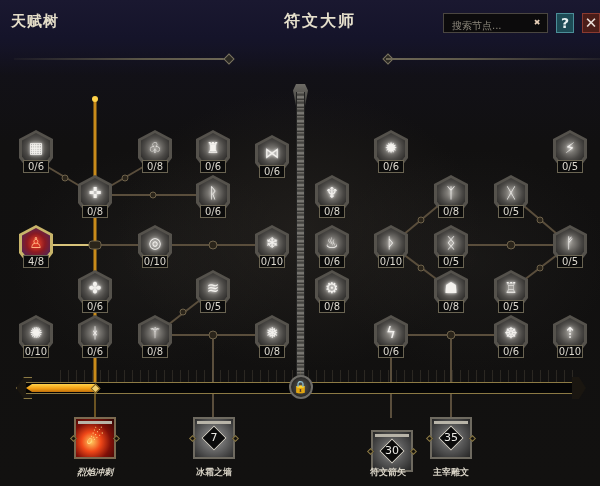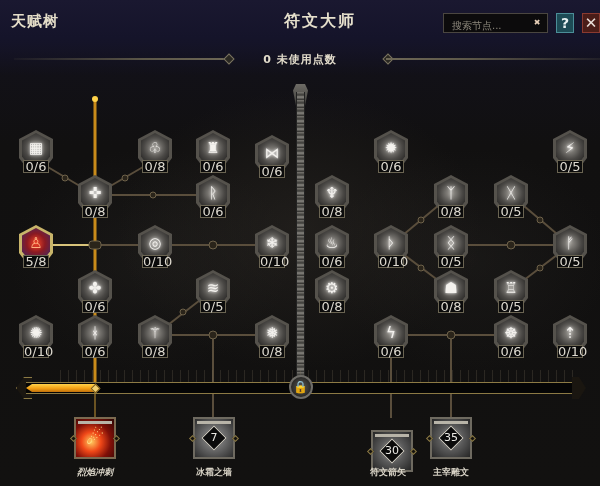--- a/index.html
+++ b/index.html
@@ -80,21 +80,21 @@
     background: radial-gradient(circle at 50% 50%, #9b9892 0%, #4a4845 55%, #1d1c1b 100%);
   }
   .node .glyph {
     position: absolute; left: 3px; top: 6px; width: 28px; height: 24px;
     text-align: center; font-size: 15px; line-height: 24px; color: #f4f2ee;
     text-shadow: 0 0 3px #ffffff;
   }
   .node .count {
     position: absolute; left: 4px; top: 30px; width: 26px; height: 13px;
     background: #0b0b0b; border: 1px solid #6a6452;
-    font-size: 13px; line-height: 11px; text-align: center; color: #dedad0;
+    font-size: 10px; line-height: 11px; text-align: center; color: #dedad0;
   }
   .node.active .hex { background: #c8b46a; }
   .node.active .hex-inner { background: radial-gradient(circle at 50% 50%, #e0402a 0%, #8a1a22 45%, #3a2a6a 100%); }
   .node.active .glyph { color: #ffb080; text-shadow: 0 0 4px #ff4020; }
   .chain {
     position: absolute; left: 296px; top: 92px; width: 9px; height: 285px;
     background: repeating-linear-gradient(180deg, #7a7872 0px, #3a3936 3px, #8a8882 5px, #2a2927 8px);
     border-left: 1px solid #222; border-right: 1px solid #222;
   }
   .chain-top {
@@ -164,21 +164,20 @@
 </head>
 <body>
 
 <div id="app">
 
   <div class="header">
     <div class="title-left">天赋树</div>
     <div class="title-center">符文大师</div>
     <div class="hdr-line l"></div>
     <div class="hdr-gem" style="left:225px;"></div>
-    <div class="points">0 未使用点数</div>
     <div class="hdr-gem" style="left:384px;"></div>
     <div class="hdr-line r"></div>
 
     <div class="search">
       <input type="text" placeholder="搜索节点..." style="">
       <span class="clear">✖</span>
     </div>
     <div class="btn-help">?</div>
     <div class="btn-close">✕</div>
   </div>
@@ -263,21 +262,21 @@
       <div class="node" style="left: 196px; top: 175px;">
         <div class="hex"></div>
         <div class="hex-inner"></div>
         <div class="glyph">ᚱ</div>
         <div class="count">0/6</div>
       </div>
       <div class="node active" style="left: 19px; top: 225px;">
         <div class="hex"></div>
         <div class="hex-inner"></div>
         <div class="glyph">♙</div>
-        <div class="count">5/8</div>
+        <div class="count">4/8</div>
       </div>
       <div class="node" style="left: 138px; top: 225px;">
         <div class="hex"></div>
         <div class="hex-inner"></div>
         <div class="glyph">◎</div>
         <div class="count">0/10</div>
       </div>
       <div class="node" style="left: 255px; top: 225px;">
         <div class="hex"></div>
         <div class="hex-inner"></div>

